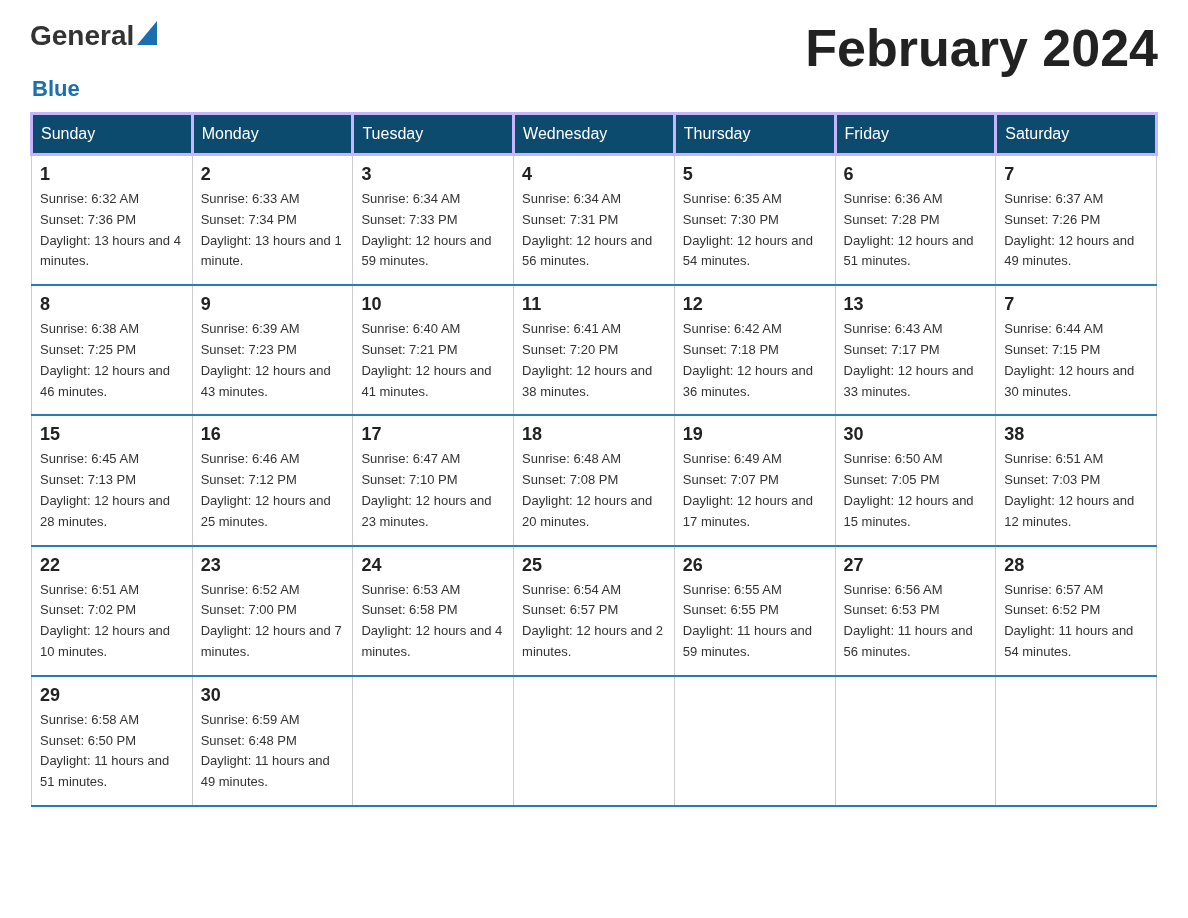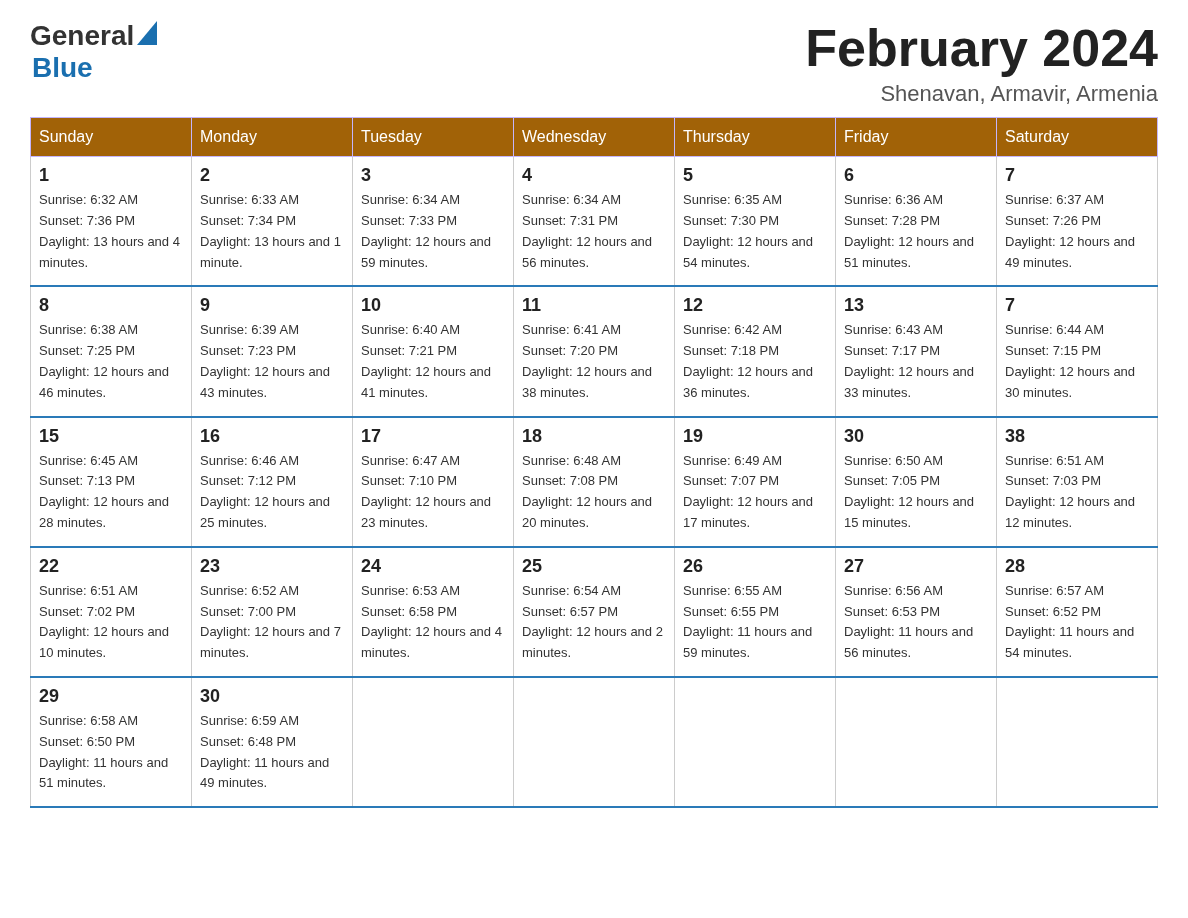--- a/index.html
+++ b/index.html
@@ -29,27 +29,27 @@
       font-size: 22px;
       color: #555;
       margin-top: 4px;
     }
     .calendar-table {
       width: 100%;
       border-collapse: collapse;
       margin-top: 10px;
     }
     .calendar-table th {
-      background-color: #a16207;
+      background-color: #0c4a6e;
       color: #fff;
       padding: 10px 8px;
       text-align: left;
       font-size: 16px;
       font-weight: normal;
-      border: 1px solid #c4b5fd;
+      border: 3px solid #c4b5fd;
     }
     .calendar-table td {
       vertical-align: top;
       padding: 8px 8px 12px 8px;
       border: 1px solid #ccc;
       width: 14.28%;
       font-size: 13px;
       color: #333;
       min-height: 100px;
       background: #fff;
@@ -69,28 +69,29 @@
       line-height: 1.6;
       color: #333;
     }
     .empty-cell {
       background: #fff;
     }
     .logo-wrapper {
       display: flex;
       flex-direction: column;
       align-items: flex-start;
+      gap: 24px;
     }
     .logo-row1 {
       display: flex;
       align-items: center;
     }
     .logo-row2 {
       color: #1a6faf;
-      font-size: 28px;
+      font-size: 22px;
       font-weight: bold;
       margin-left: 2px;
     }
   </style>
 </head>
 <body>
 
 <div class="header">
   <div class="logo-wrapper">
     <div class="logo-row1">
@@ -98,21 +99,20 @@
       <span style="display:inline-block;margin-left:3px;">
         <svg width="20" height="24" viewBox="0 0 20 24" style="vertical-align:middle;position:relative;top:-3px;">
           <polygon points="0,24 20,24 20,0" fill="#1a6faf"></polygon>
         </svg>
       </span>
     </div>
     <div class="logo-row2">Blue</div>
   </div>
   <div class="title-section">
     <div class="calendar-title">February 2024</div>
-    <div class="calendar-subtitle">Shenavan, Armavir, Armenia</div>
   </div>
 </div>
 
 <table class="calendar-table">
   <thead>
     <tr>
     <th>Sunday</th>
         <th>Monday</th>
         <th>Tuesday</th>
         <th>Wednesday</th>

